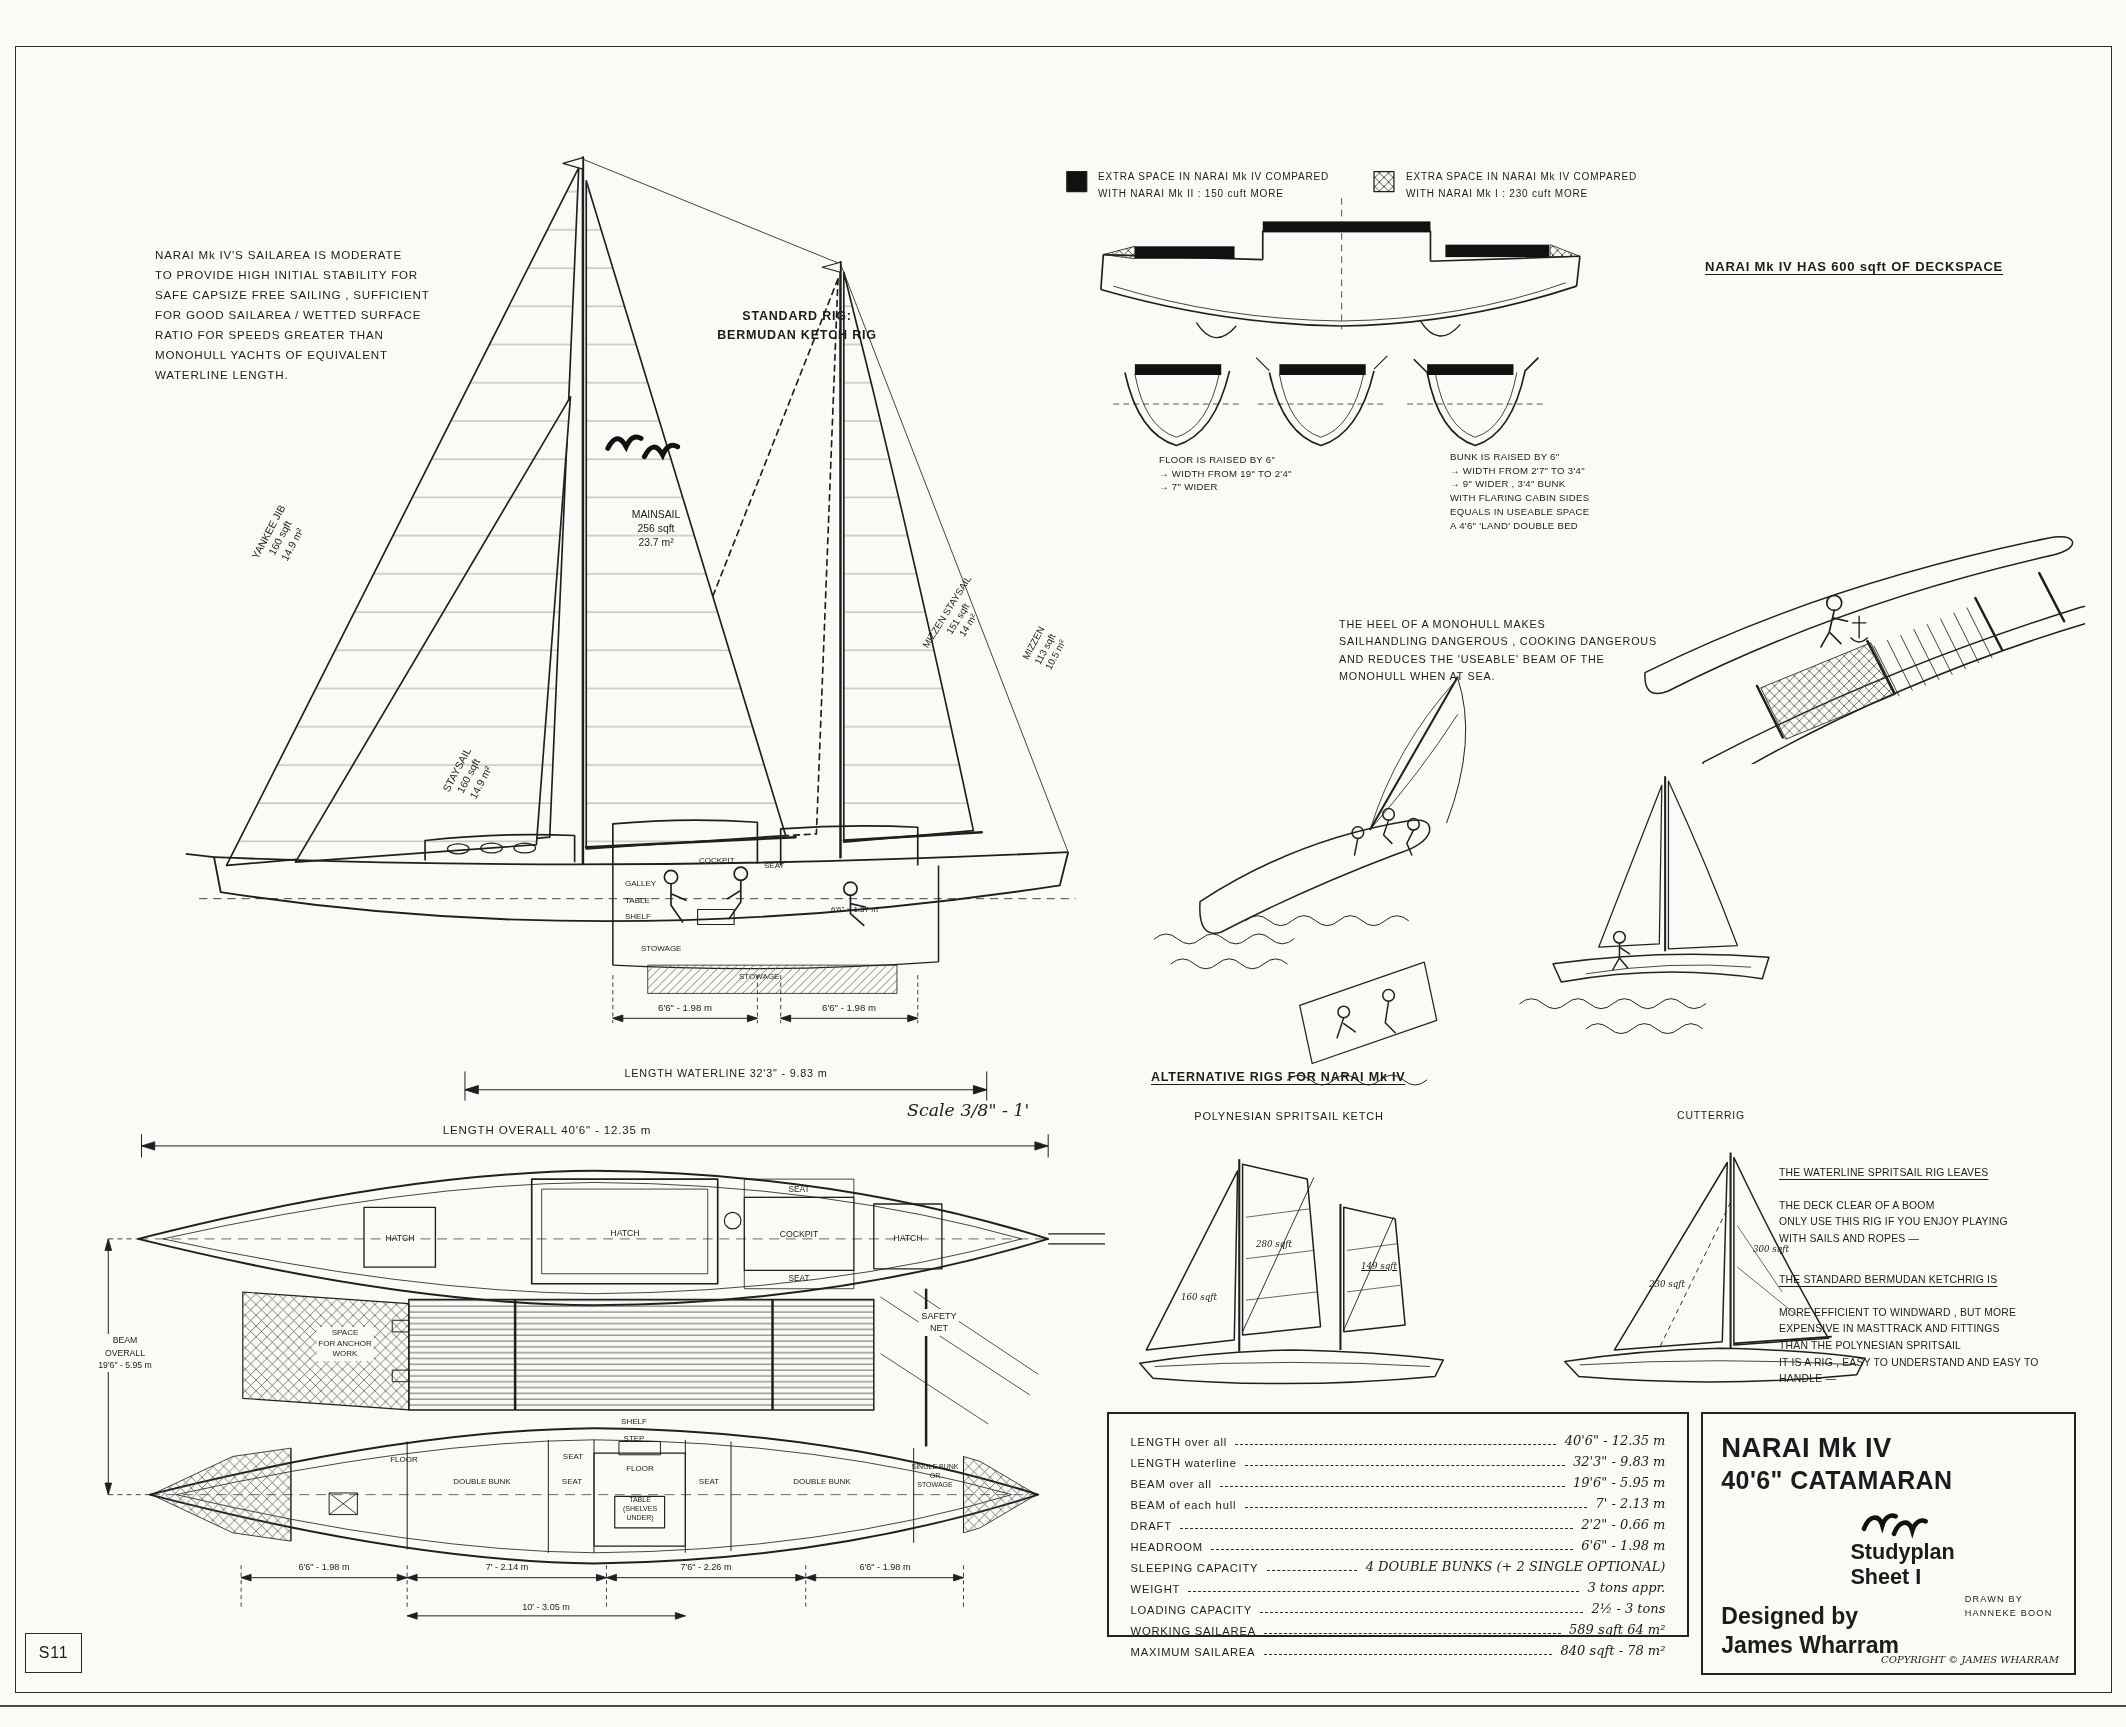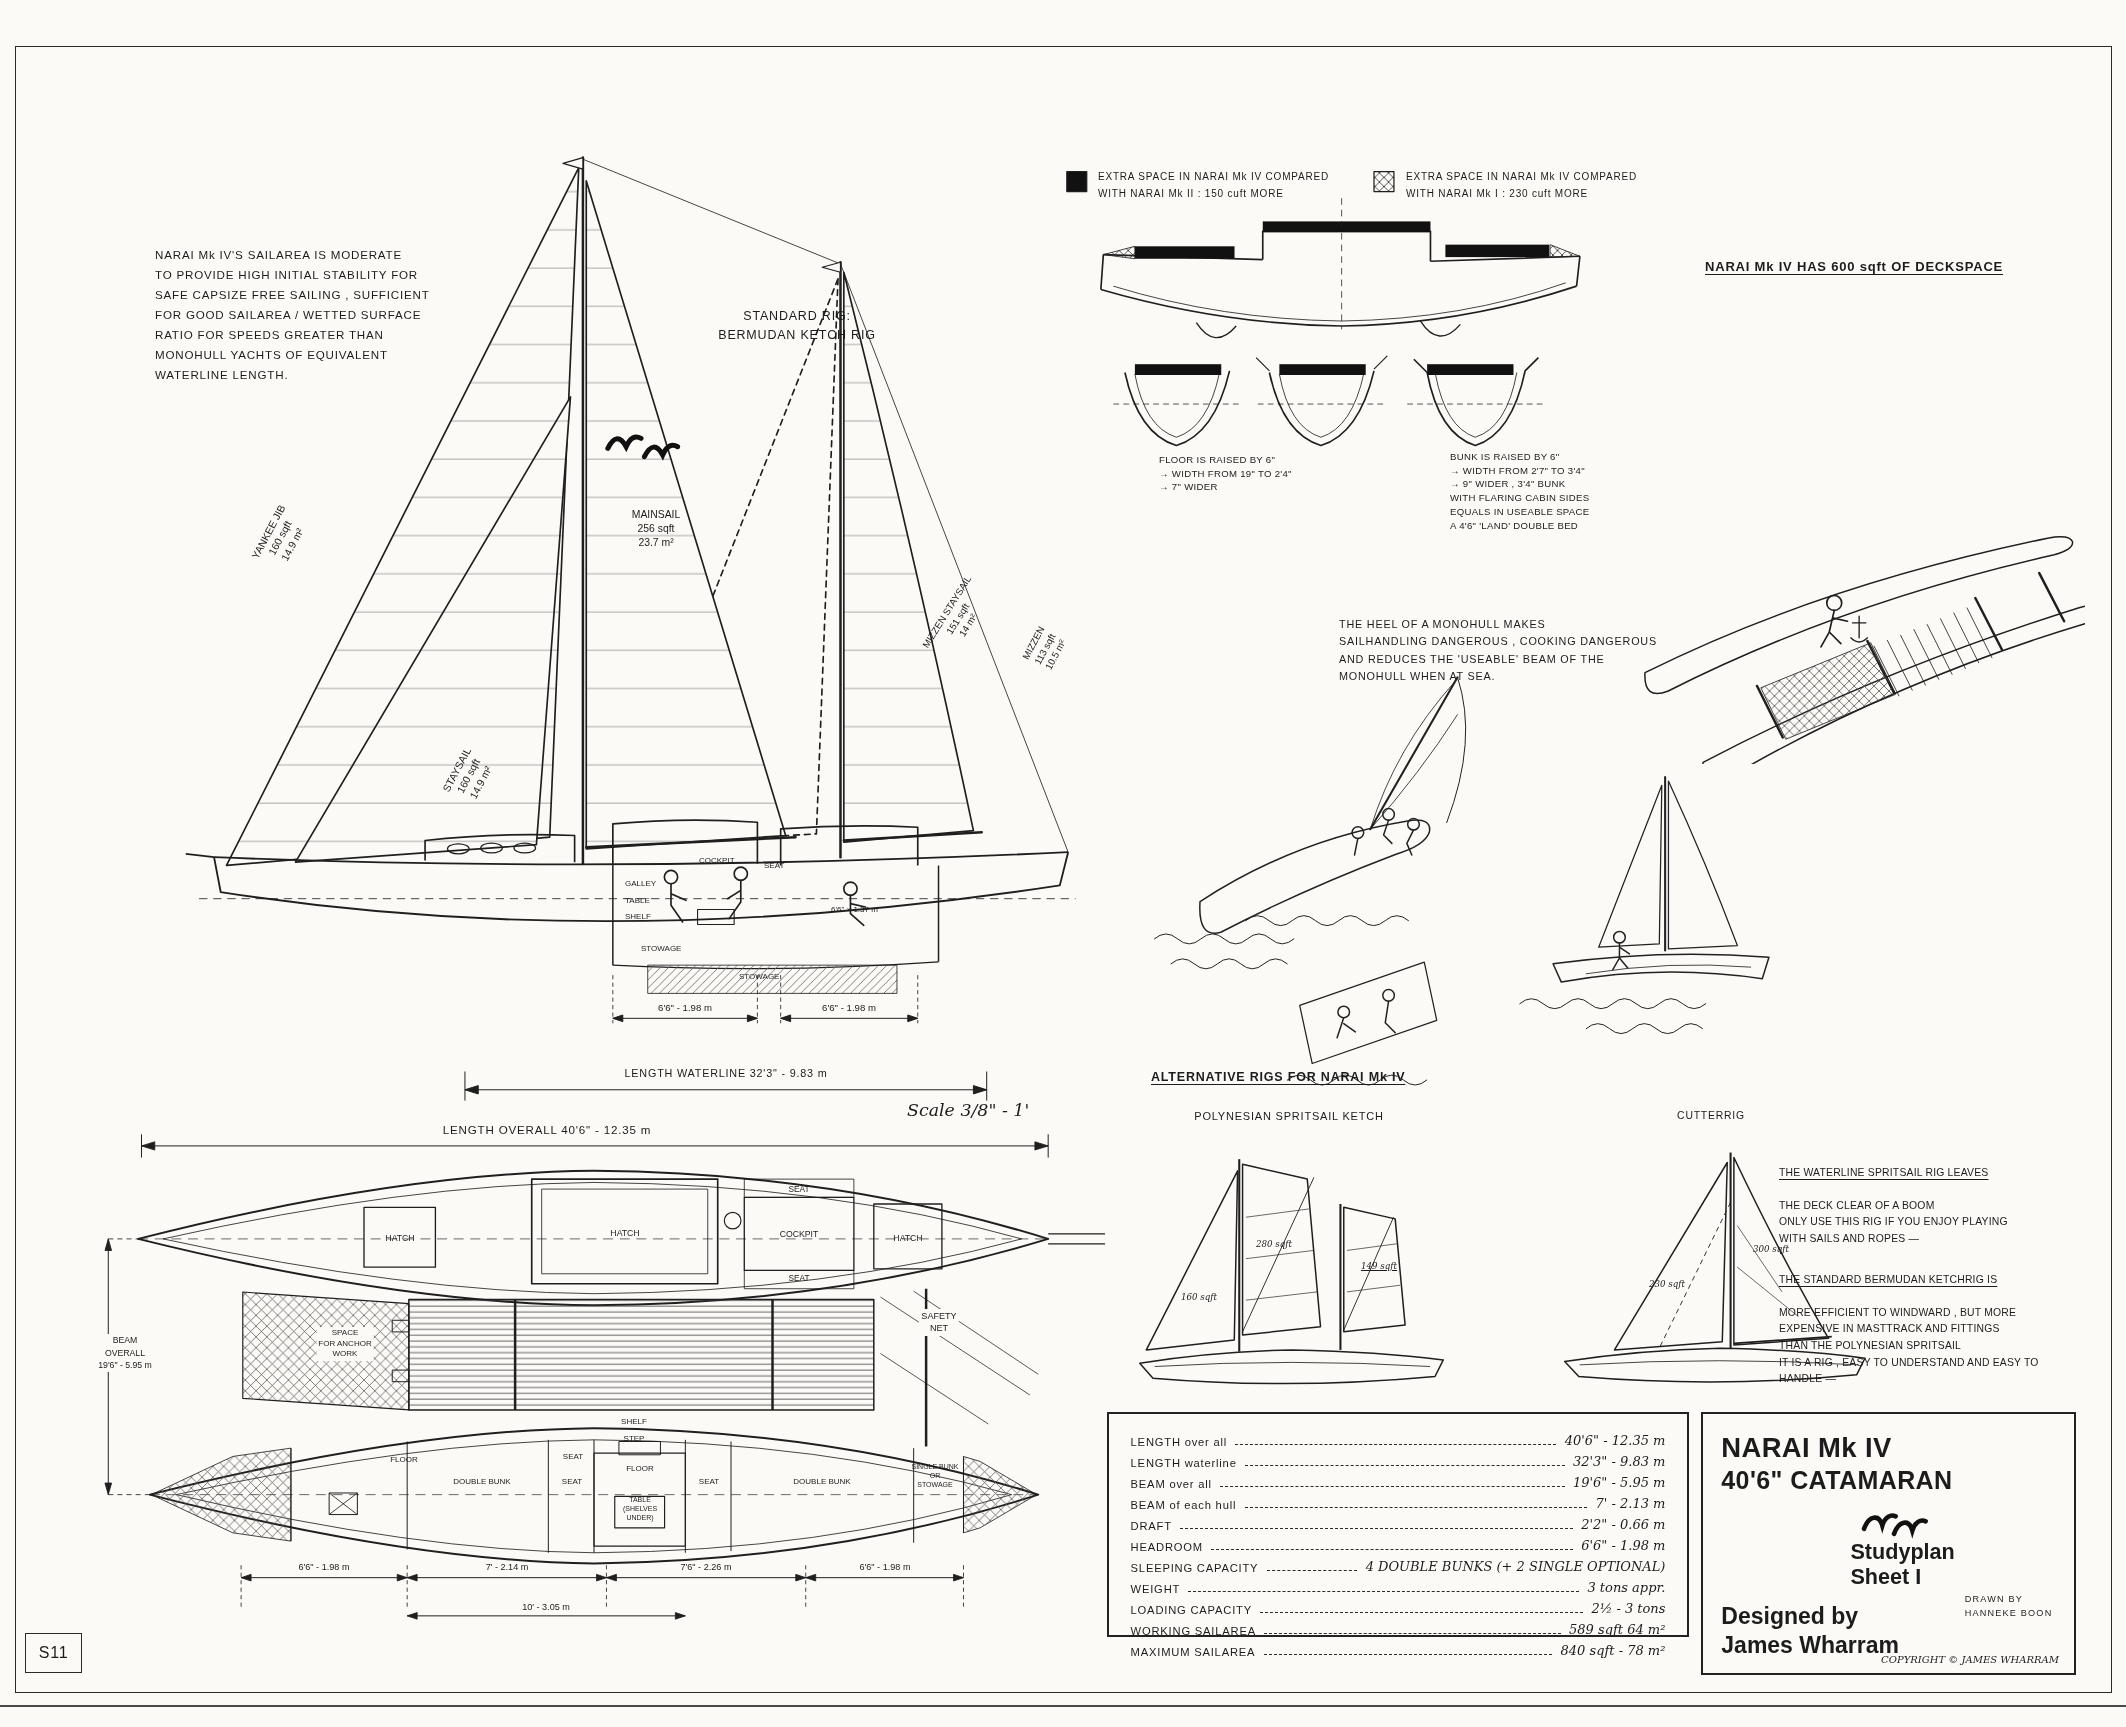--- a/index.html
+++ b/index.html
@@ -104,21 +104,21 @@
       <path d="M420,1150 V1185 M1048,1150 V1185" fill="none"></path>
       <path d="M420,1172 H1048" fill="none"></path>
       <path d="M420,1172 l16,-5 v10 Z"></path>
       <path d="M1048,1172 l-16,-5 v10 Z"></path>
       <path d="M598,1034 V1092 M772,1034 V1092 M800,1034 V1092 M965,1034 V1092" fill="none" stroke-dasharray="5 4" stroke-width="1"></path>
       <path d="M598,1086 H772 M800,1086 H965" fill="none"></path>
       <path d="M598,1086 l12,-4 v8 Z M772,1086 l-12,-4 v8 Z M800,1086 l12,-4 v8 Z M965,1086 l-12,-4 v8 Z"></path>
     </g>
   </svg>
 
-  <div class="lbl cap ctr" style="left:797px;top:307px;font-size:12.5px;line-height:19px;">STANDARD RIG:
+  <div class="lbl cap ctr" style="left:797px;top:307px;font-size:12.5px;line-height:19px;font-weight:bold;">STANDARD RIG:
 BERMUDAN KETCH RIG</div>
   <div class="lbl ctr" style="left:249px;top:555px;font-size:10.4px;line-height:13.3px;transform:rotate(-62deg);transform-origin:0 0;">YANKEE JIB
 160 sqft
 14.9 m²</div>
   <div class="lbl ctr" style="left:440px;top:788px;font-size:10.4px;line-height:13.3px;transform:rotate(-62deg);transform-origin:0 0;">STAYSAIL
 160 sqft
 14.9 m²</div>
   <div class="lbl ctr" style="left:656px;top:508px;font-size:10.4px;line-height:14px;">MAINSAIL
 256 sqft
 23.7 m²</div>

